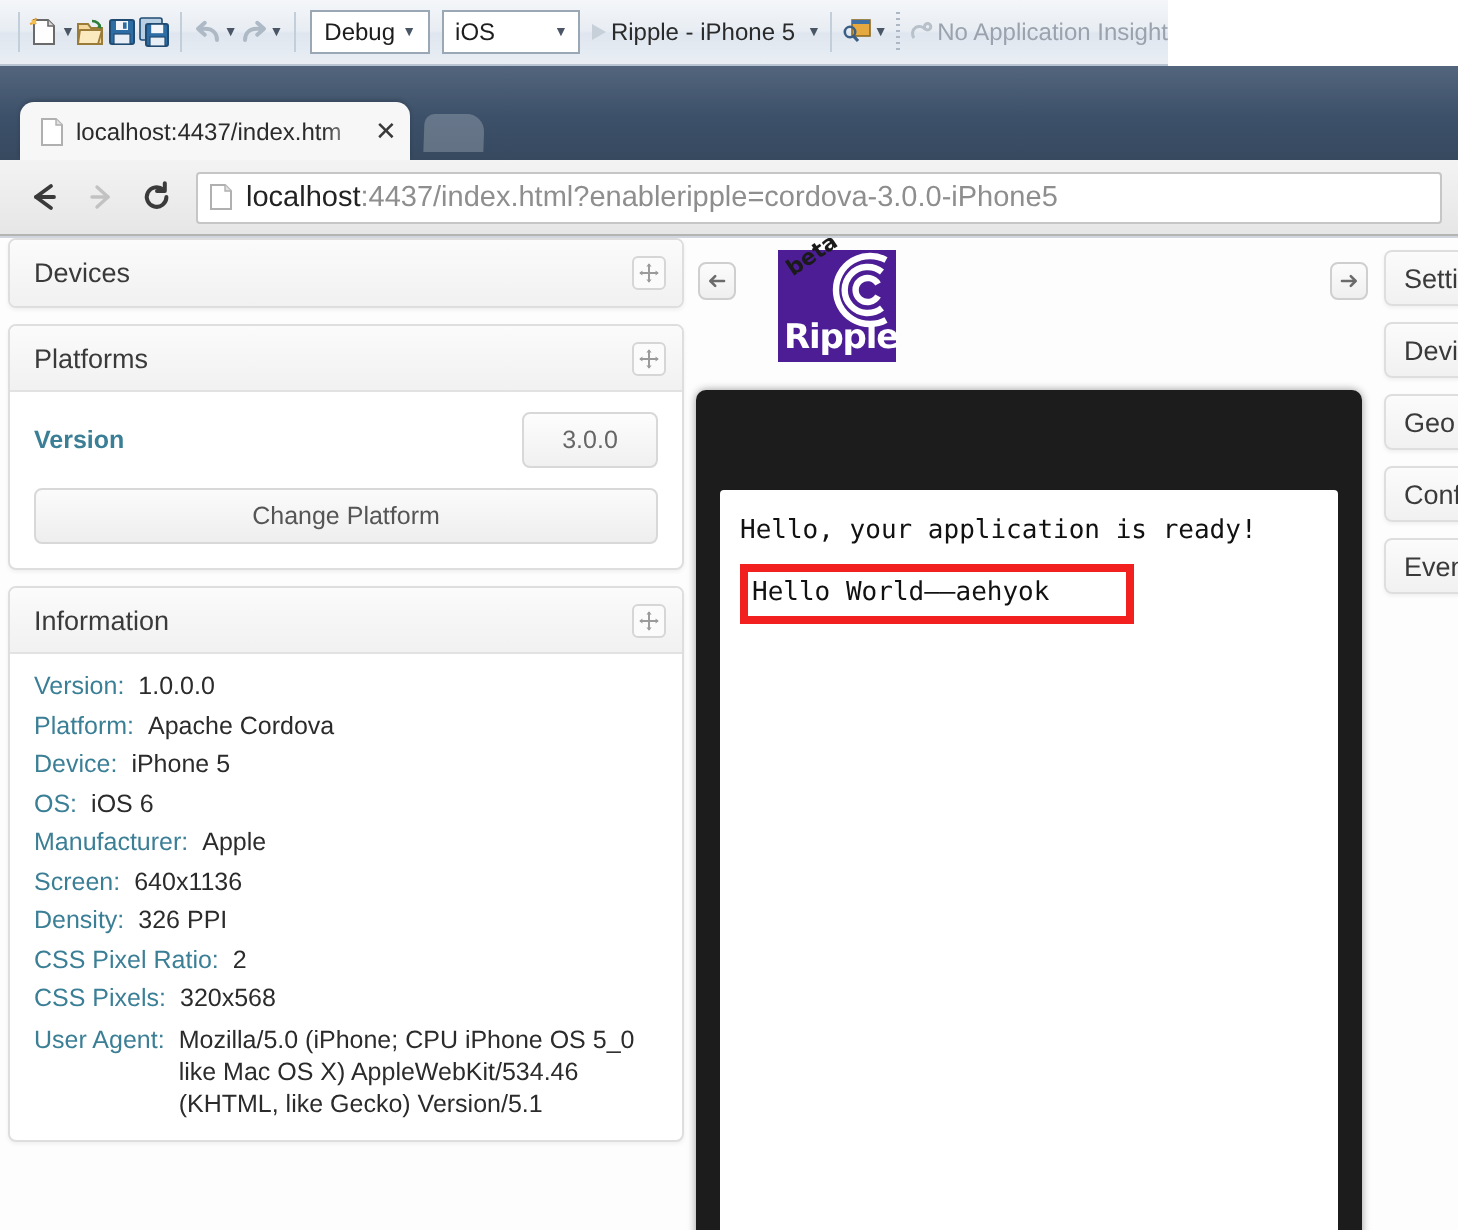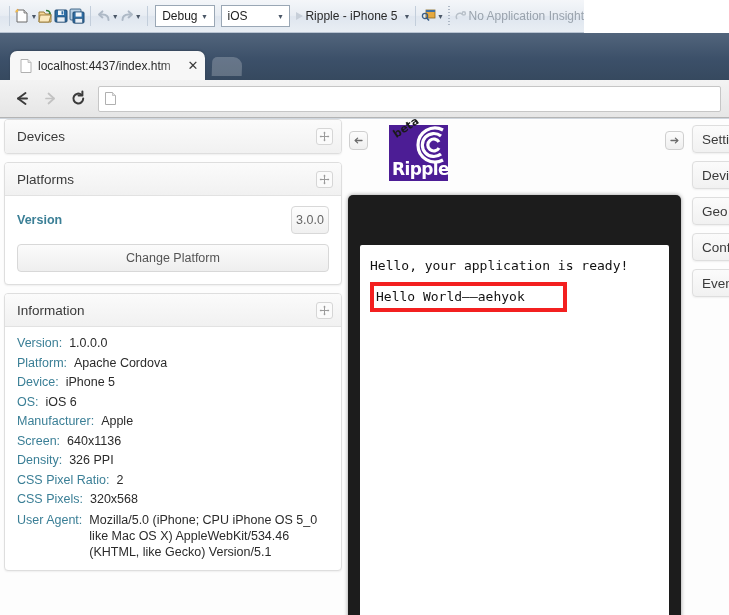--- a/index.html
+++ b/index.html
@@ -163,21 +163,21 @@
   .form-label { width: 130px; font-size: 12.5px; color:#3b7f96; font-weight: bold; }
   .pill {
     flex: 1;
     height: 28px;
     background: linear-gradient(180deg,#fdfdfd 0%,#f0f0f0 100%);
     border: 1px solid #d8d8d8;
     border-radius: 4px;
     display:flex; align-items:center; justify-content:center;
     font-size: 12.5px; color:#666;
   }
-  .pill.small { flex:none; width: 38px; margin-left:auto; }
+  .pill.small { flex:none; width: 68px; margin-left:auto; }
   .btn-wide {
     width: 100%; height: 28px;
     background: linear-gradient(180deg,#fbfbfb 0%,#eeeeee 100%);
     border: 1px solid #d8d8d8; border-radius: 4px;
     display:flex; align-items:center; justify-content:center;
     font-size: 12.5px; color:#555;
     margin-top: 2px;
   }
 
   .info-body { padding: 9px 12px 10px 12px; }
@@ -404,20 +404,21 @@
         <path d="M14.2 9.5a4.9 4.9 0 1 1-1.6-3.6" fill="none" stroke="#3a3a3a" stroke-width="2" stroke-linecap="round"></path>
         <path d="M13.4 2.6v3.9h-3.9" fill="none" stroke="#3a3a3a" stroke-width="2" stroke-linecap="round" stroke-linejoin="round"></path>
       </svg>
     </div>
 
     <div class="url-box">
       <svg class="url-favicon" viewBox="0 0 11 13">
         <path d="M.5.5h7l3 3v9H.5z" fill="#fff" stroke="#b0b0b0"></path>
         <path d="M7.5.5v3h3" fill="#e2e2e2" stroke="#b0b0b0" stroke-width=".7"></path>
       </svg>
+      <span class="url-text"><b>localhost</b><span>:4437/index.html?enableripple=cordova-3.0.0-iPhone5</span></span>
     </div>
   </div>
 
   <div class="page">
 
     <div class="left-col">
 
       <div class="panel">
         <div class="panel-head collapsed">
           <span class="panel-title">Devices</span>

